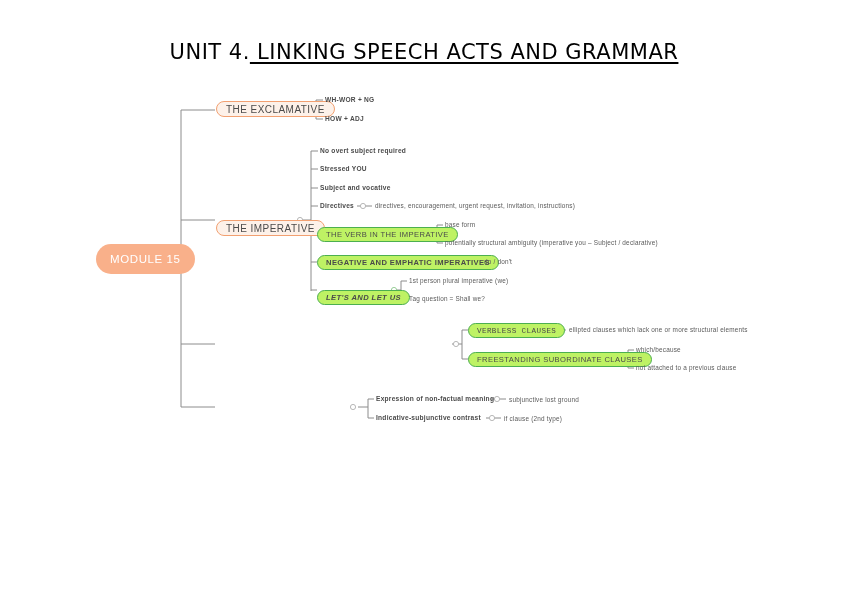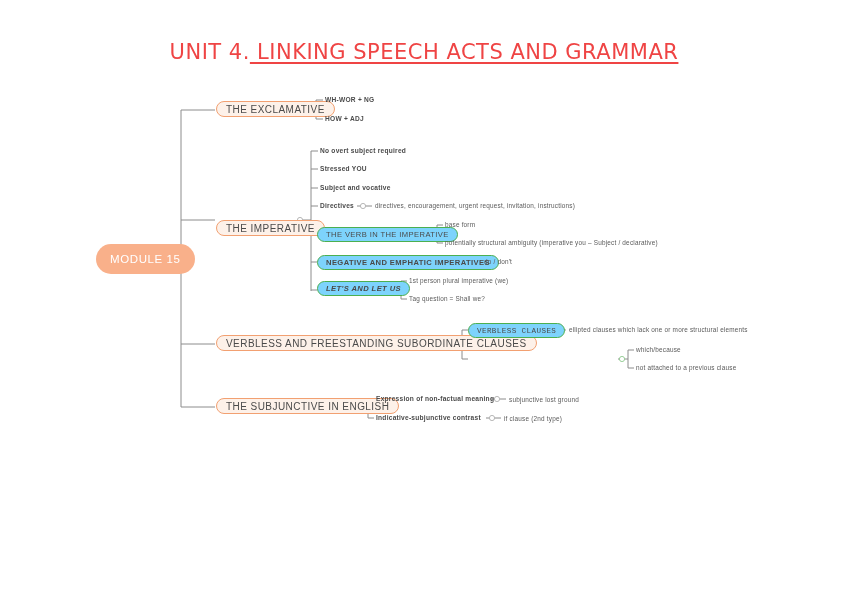--- a/index.html
+++ b/index.html
@@ -23,21 +23,21 @@
   
   #title {
     position: absolute;
     left: 0;
     top: 40px;
     width: 848px;
     text-align: center;
     font-family: "DejaVu Sans", sans-serif;
     font-size: 21px;
     letter-spacing: 0.5px;
-    color: #ef4444;
+    color: #000000;
     white-space: nowrap;
   }
   #title .t-lead { }
   #title .t-underline { text-decoration: underline; text-underline-offset: 3px; }
 
   
   #wires {
     position: absolute;
     left: 0; top: 0;
     width: 848px; height: 599px;
@@ -69,21 +69,21 @@
     border: 1px solid #f2a071;
     border-radius: 9px;
     color: #4a4a4a;
     font-size: 10px;
     letter-spacing: 0.45px;
     height: 16px;
     padding: 0 9px;
   }
 
   .node-green {
-    background: #7dd3fc;
+    background: #bef264;
     border: 1px solid #4caf50;
     border-radius: 9px;
     color: #4a4a4a;
     font-size: 7.6px;
     letter-spacing: 0.4px;
     height: 15px;
     padding: 0 8px;
   }
   .node-green.italic { font-style: italic; font-weight: bold; }
 
@@ -215,39 +215,36 @@
     <span>THE VERB IN THE IMPERATIVE</span>
   </div>
   <div class="leaf leaf-plain" style="left:445px; top:221px;">base form</div>
   <div class="leaf leaf-plain" style="left:445px; top:239px;">potentially structural ambiguity (imperative you – Subject / declarative)</div>
 
   <div class="node node-green" style="left:317px; top:255px;font-weight:bold;">
     <span>NEGATIVE AND EMPHATIC IMPERATIVES</span>
   </div>
   <div class="leaf leaf-plain" style="left:484px; top:258px;">do / don't</div>
 
-  <div class="node node-green italic" style="left:317px; top:281px;">
+  <div class="node node-green italic" style="left:317px; top:290px;">
     <span>LET'S AND LET US</span>
   </div>
   <div class="leaf leaf-plain" style="left:409px; top:277px;">1st person plural imperative (we)</div>
   <div class="leaf leaf-plain" style="left:409px; top:295px;">Tag question = Shall we?</div>
 
-  <div class="node node-orange" style="left:216px; top:335px;">
-    <span>VERBLESS AND FREESTANDING SUBORDINATE CLAUSES</span>
-  </div>
 
   <div class="node node-green" style="left:468px; top:323px;font-family:Liberation Mono, monospace;">
     <span>VERBLESS CLAUSES</span>
   </div>
   <div class="leaf leaf-plain" style="left:569px; top:326px;">ellipted clauses which lack one or more structural elements</div>
 
+  <div class="node node-green" style="left:468px; top:352px;">
+    <span>FREESTANDING SUBORDINATE CLAUSES</span>
+  </div>
   <div class="leaf leaf-plain" style="left:636px; top:346px;">which/because</div>
   <div class="leaf leaf-plain" style="left:636px; top:364px;">not attached to a previous clause</div>
 
-  <div class="node node-orange" style="left:216px; top:398px;">
-    <span>THE SUBJUNCTIVE IN ENGLISH</span>
-  </div>
   <div class="leaf leaf-bold" style="left:376px; top:395px;">Expression of non-factual meaning</div>
   <div class="leaf leaf-plain" style="left:509px; top:396px;">subjunctive lost ground</div>
   <div class="leaf leaf-bold" style="left:376px; top:414px;">Indicative-subjunctive contrast</div>
   <div class="leaf leaf-plain" style="left:504px; top:415px;">if clause (2nd type)</div>
 
 </div>
 
 </body></html>

